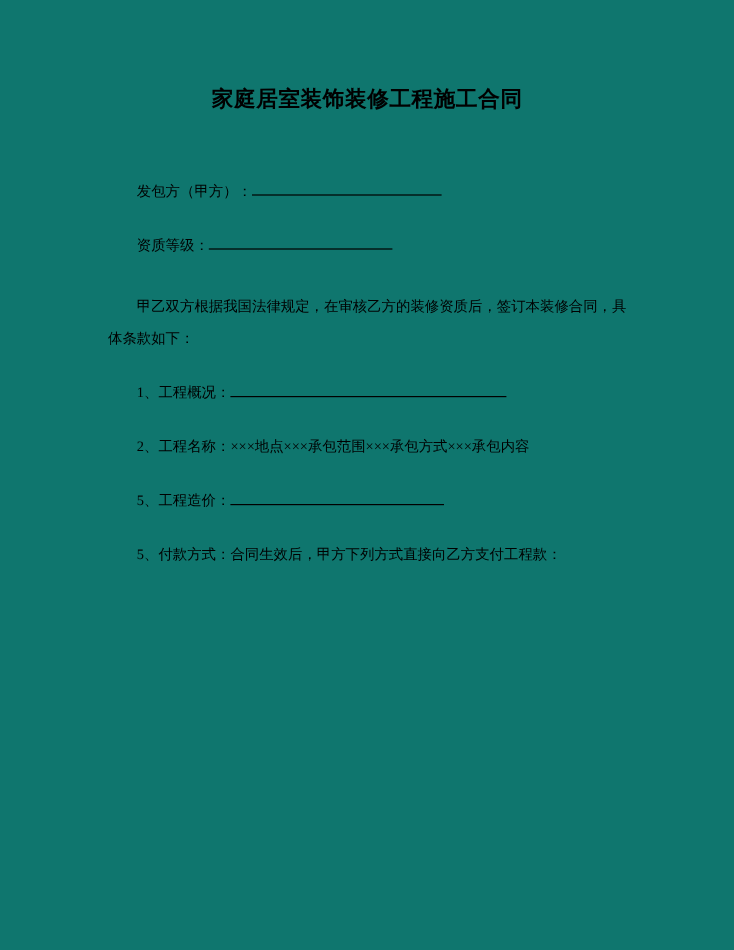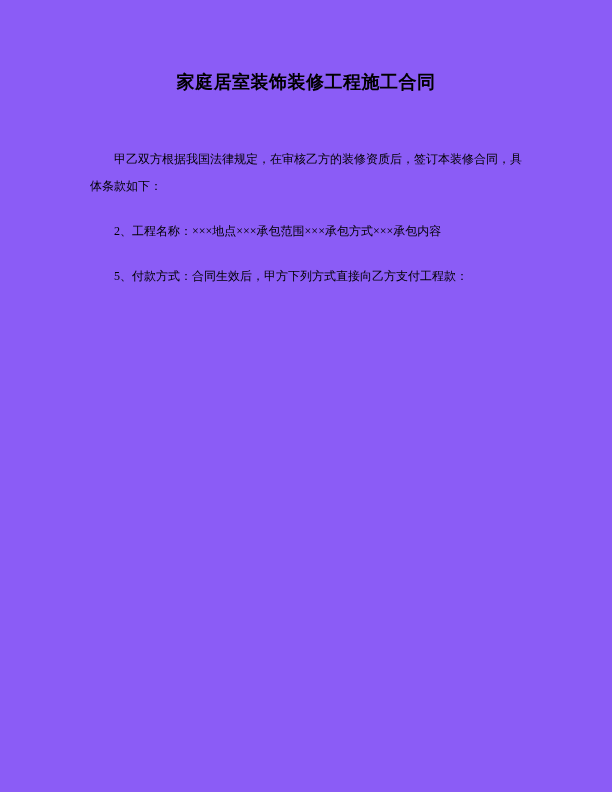--- a/index.html
+++ b/index.html
@@ -6,21 +6,21 @@
     margin: 0;
     padding: 0;
     background: #ffffff;
   }
   .page {
     position: relative;
     box-sizing: border-box;
     width: 612px;
     height: 792px;
     margin: 0 auto;
-    background: #8b5cf6;
+    background: #0f766e;
     color: #000000;
     font-family: "Liberation Serif", "DejaVu Serif", serif;
     font-size: 12px;
     padding: 71px 90px 0 90px;
     overflow: hidden;
   }
   .doc-title {
     margin: 0 0 53px 0;
     font-family: "Liberation Sans", "DejaVu Sans", sans-serif;
     font-size: 18px;
@@ -28,21 +28,21 @@
     line-height: 22px;
     text-align: center;
     letter-spacing: 0.5px;
   }
   .para {
     margin: 18px 0 0 0;
     line-height: 27px;
     text-indent: 2em;
     text-align: justify;
   }
-  .para.intro { margin-top: 10px; }
+  .para.intro { margin-top: 24px; }
   .para.clause7 { margin-top: 20px; }
   .blank {
     display: inline-block;
     height: 12px;
     border-bottom: 1px solid #000000;
     vertical-align: baseline;
   }
   .w-party { width: 158px; }
   .w-grade { width: 153px; }
   .w-c1 { width: 230px; }
@@ -51,27 +51,31 @@
   .w-c5 { width: 178px; }
   .w-c7 { width: 47px; }
 </style>
 </head>
 <body>
 
 <div class="page">
 
   <h1 class="doc-title">家庭居室装饰装修工程施工合同</h1>
 
+  <p class="para"><span>发包方（甲方）：</span><span class="blank w-party"></span></p>
 
 
+  <p class="para"><span>资质等级：</span><span class="blank w-grade"></span></p>
 
   <p class="para intro">甲乙双方根据我国法律规定，在审核乙方的装修资质后，签订本装修合同，具体条款如下：</p>
 
+  <p class="para"><span>1、工程概况：</span><span class="blank w-c1"></span></p>
 
   <p class="para">2、工程名称：×××地点×××承包范围×××承包方式×××承包内容</p>
 
 
 
+  <p class="para"><span>5、工程造价：</span><span class="blank w-c5"></span></p>
 
   <p class="para">5、付款方式：合同生效后，甲方下列方式直接向乙方支付工程款：</p>
 
 
 </div>
 
 </body></html>

